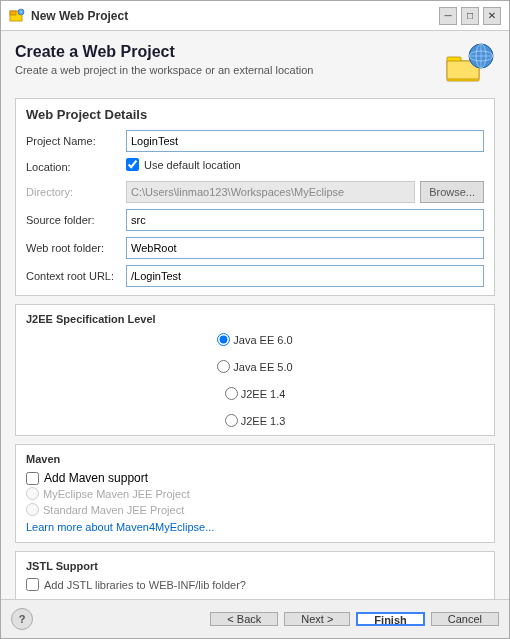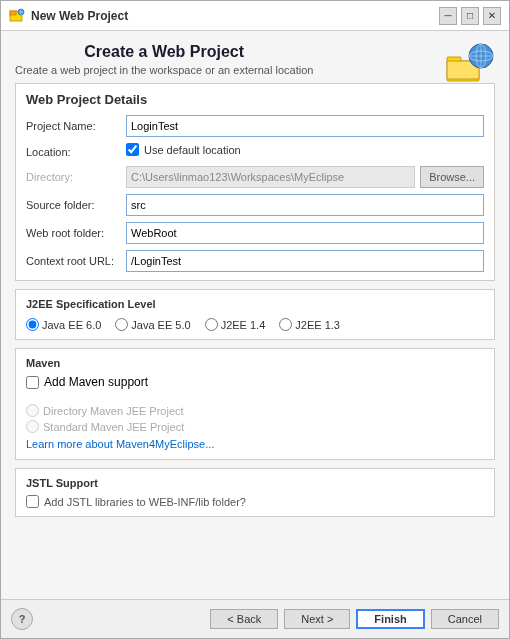--- a/index.html
+++ b/index.html
@@ -63,22 +63,21 @@
       flex: 1;
       display: flex;
       flex-direction: column;
       padding: 12px 14px 8px 14px;
       overflow: hidden;
     }
     .page-header {
       display: flex;
       align-items: flex-start;
       justify-content: space-between;
-      margin-bottom: 0;
-      text-align: center;
+      margin-bottom: 15px;
     }
     .page-header-text {}
     .page-title {
       font-size: 16px;
       font-weight: 700;
       color: #1a1a2e;
       margin-bottom: 3px;
     }
     .page-subtitle {
       font-size: 11px;
@@ -175,20 +174,21 @@
     .j2ee-title {
       font-size: 11px;
       font-weight: 600;
       color: #333;
       margin-bottom: 8px;
     }
     .radio-row {
       display: flex;
       align-items: center;
       gap: 14px;
+      flex-direction: column;
     }
     .radio-item {
       display: flex;
       align-items: center;
       gap: 3px;
       font-size: 11px;
       color: #333;
     }
     .radio-item input[type=radio] { margin: 0; }
 
@@ -201,21 +201,21 @@
     }
     .maven-title {
       font-size: 11px;
       font-weight: 600;
       color: #333;
       margin-bottom: 6px;
     }
     .maven-check-row {
       display: flex;
       align-items: flex-end;
-      margin-bottom: 15px;
+      margin-bottom: 2px;
     }
     .maven-check-row input[type=checkbox] { margin-right: 5px; }
     .radio-disabled {
       display: flex;
       align-items: center;
       gap: 4px;
       font-size: 11px;
       color: #aaa;
       margin-bottom: 3px;
     }
@@ -273,21 +273,21 @@
       font-weight: 700;
       cursor: pointer;
       color: #555;
     }
     .bottom-buttons {
       display: flex;
       gap: 6px;
       margin-left: auto;
     }
     .btn {
-      height: 20px;
+      height: 14px;
       padding: 0 16px;
       font-size: 11px;
       border: 1px solid #aaa;
       background: #e0e0e0;
       cursor: pointer;
       color: #333;
     }
     .btn.primary {
       background: #fff;
       border: 2px solid #3b82f6;
@@ -414,21 +414,21 @@
     </div>
 
     <div class="maven-section">
       <div class="maven-title">Maven</div>
       <div class="maven-check-row">
         <input type="checkbox" style="">
         <span>Add Maven support</span>
       </div>
       <div class="radio-disabled">
         <input type="radio" name="maven-type" disabled="" style="">
-        <span>Directory Maven JEE Project</span>
+        <span>MyEclipse Maven JEE Project</span>
       </div>
       <div class="radio-disabled">
         <input type="radio" name="maven-type" disabled="" style="">
         <span>Standard Maven JEE Project</span>
       </div>
       <a class="maven-link">Learn more about Maven4MyEclipse...</a>
     </div>
 
     <div class="jstl-section">
       <div class="jstl-title">JSTL Support</div>

